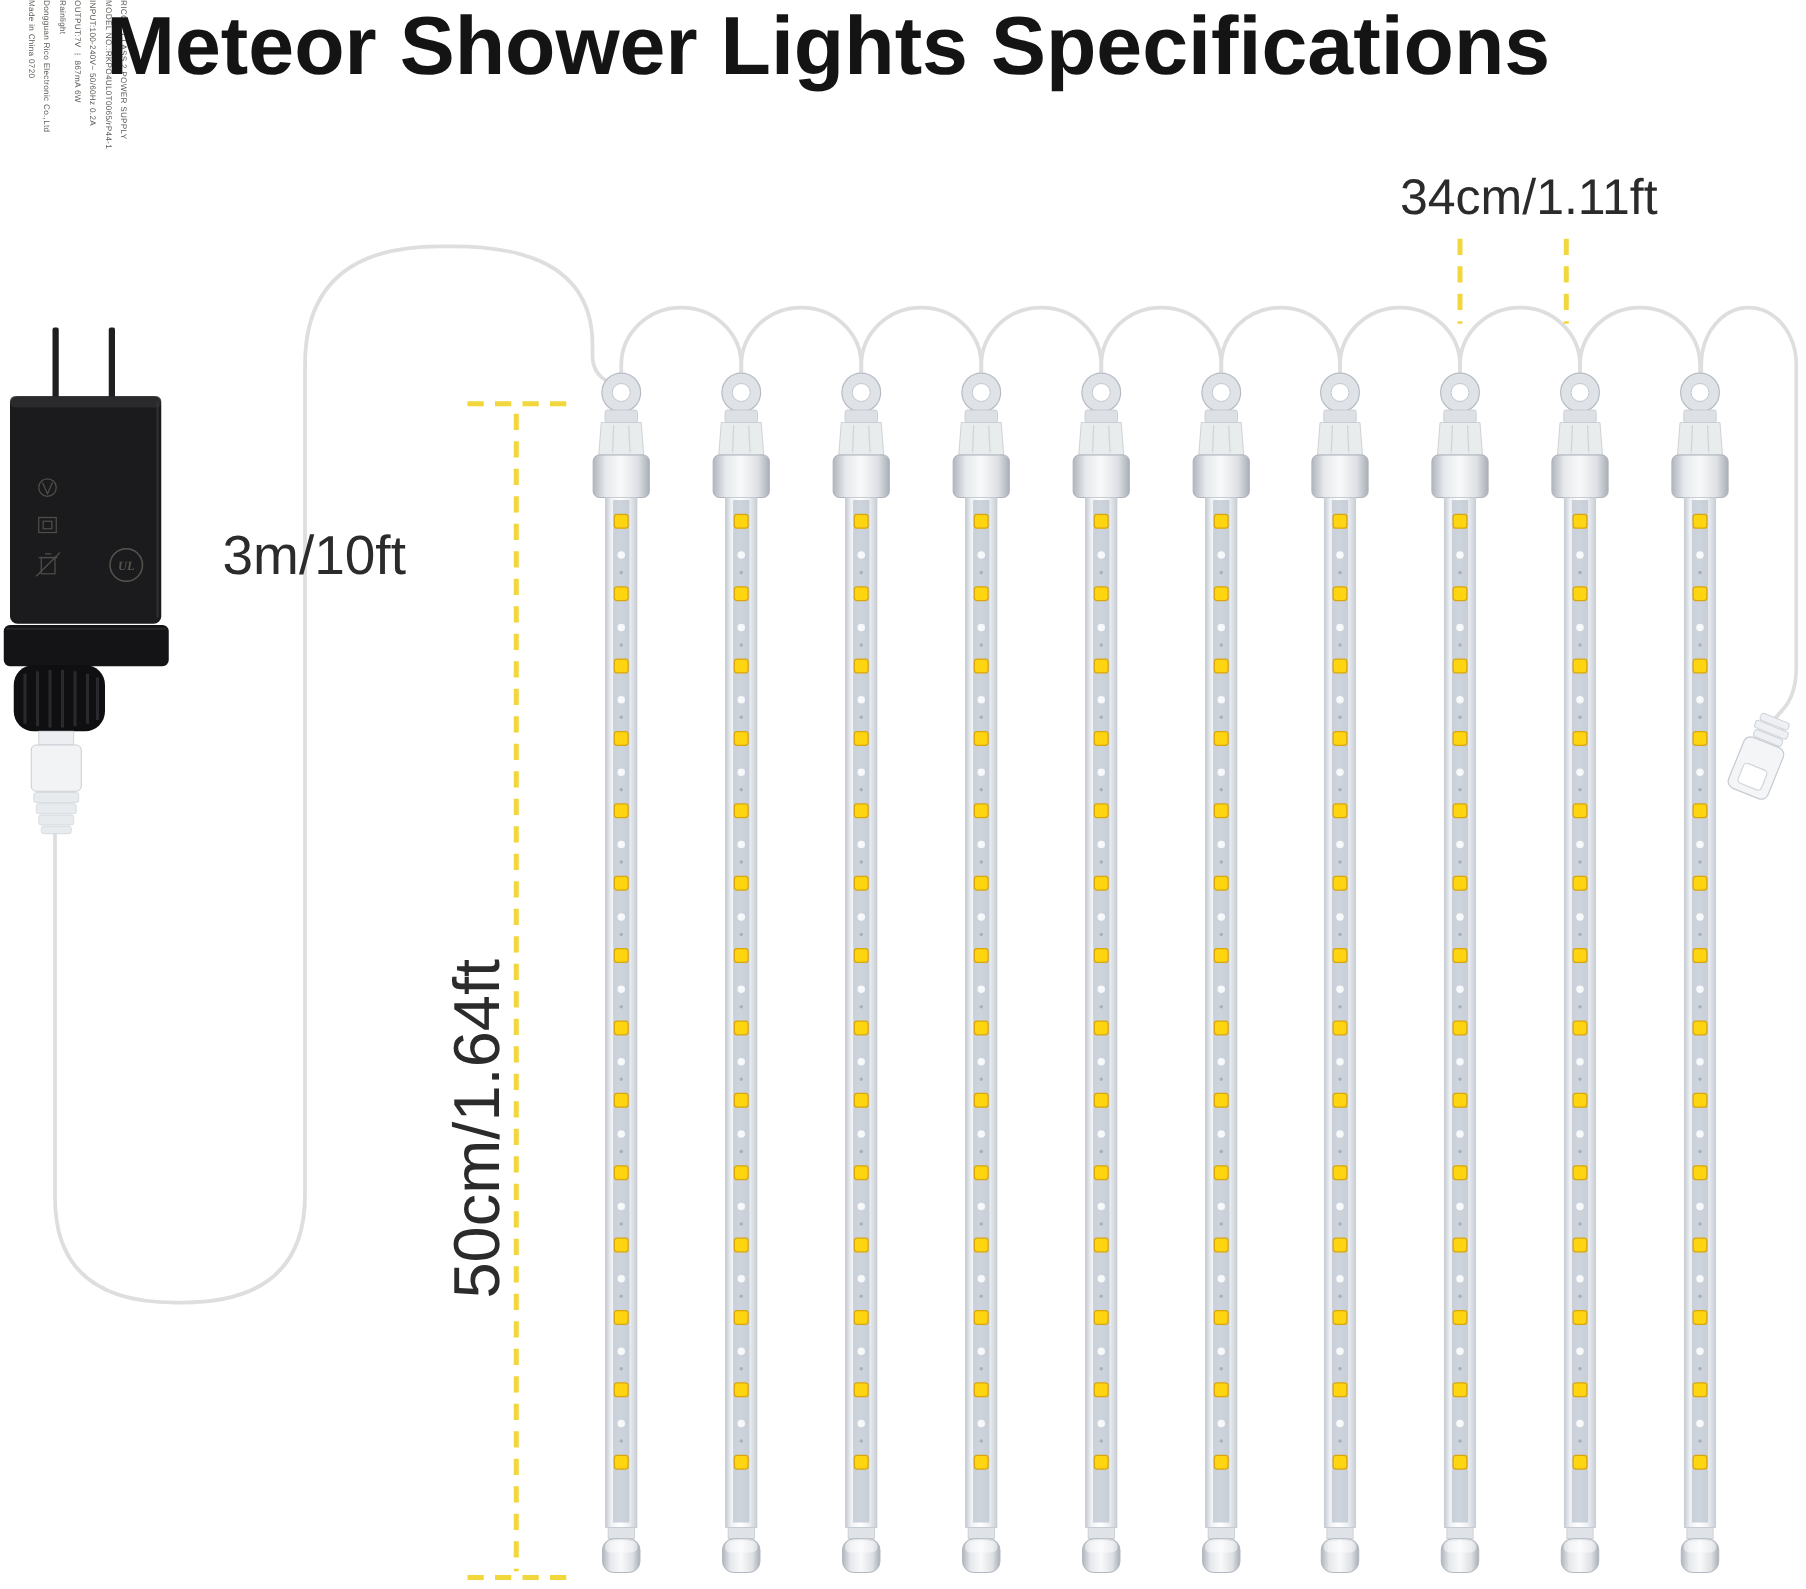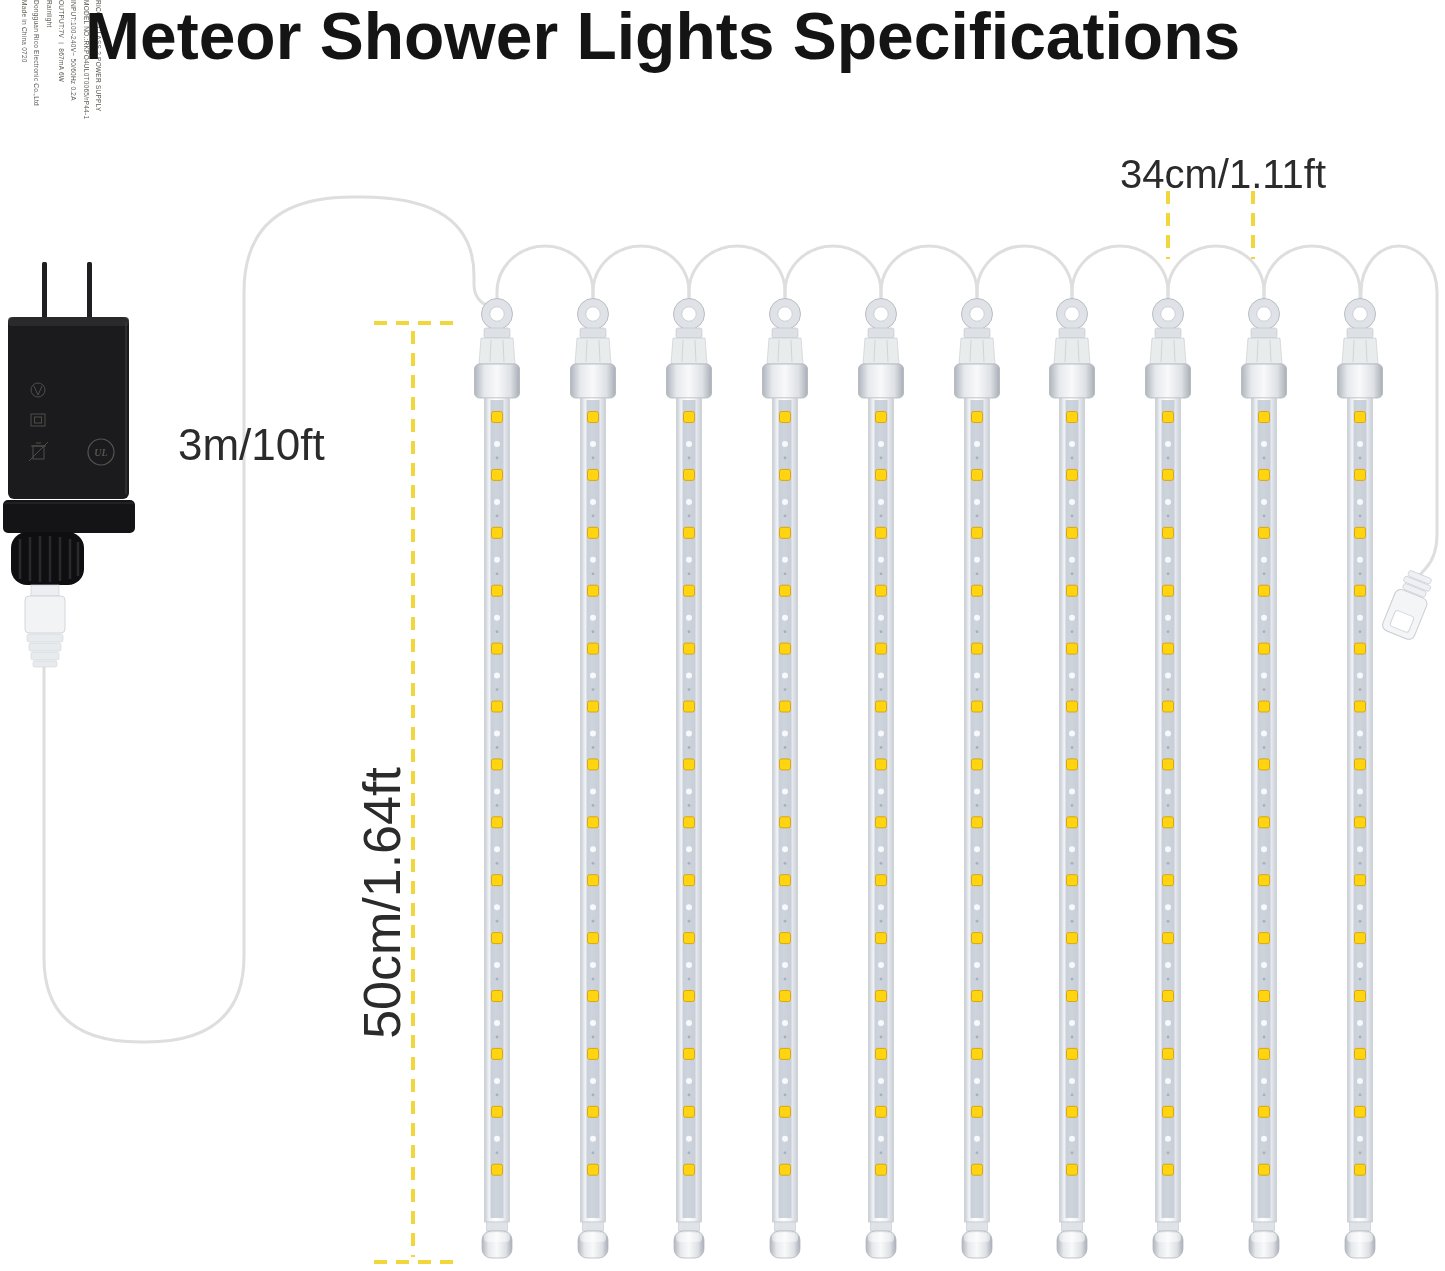--- a/index.html
+++ b/index.html
@@ -7,21 +7,21 @@
     position:relative;width:1445px;height:1271px;background:#fff;overflow:hidden;
     font-family:"Liberation Sans", sans-serif;
   }
   #diagram-svg{position:absolute;left:0;top:0;}
   .overlay{position:absolute;white-space:nowrap;color:#2b2b2b;}
   #page-title{
     top:0px;left:85px;font-size:66px;font-weight:800;color:#141414;
     letter-spacing:0px;line-height:1.12;
   }
   #cord-length-label{left:178px;top:420px;font-size:44px;text-align:center;}
-  #tube-spacing-label{left:1120px;top:152px;font-size:40px;}
+  #tube-spacing-label{left:1120px;top:136px;font-size:40px;}
   #tube-length-label{
     left:202px;top:876px;width:360px;height:54px;
     font-size:52px;text-align:center;line-height:54px;
     transform:rotate(-90deg);transform-origin:center center;
   }
   #adapter-label{
     left:16px;top:328px;width:104px;height:162px;
     writing-mode:vertical-rl;
     font-size:6.5px;line-height:1.9;letter-spacing:.25px;
     color:#5a5a54;overflow:hidden;

